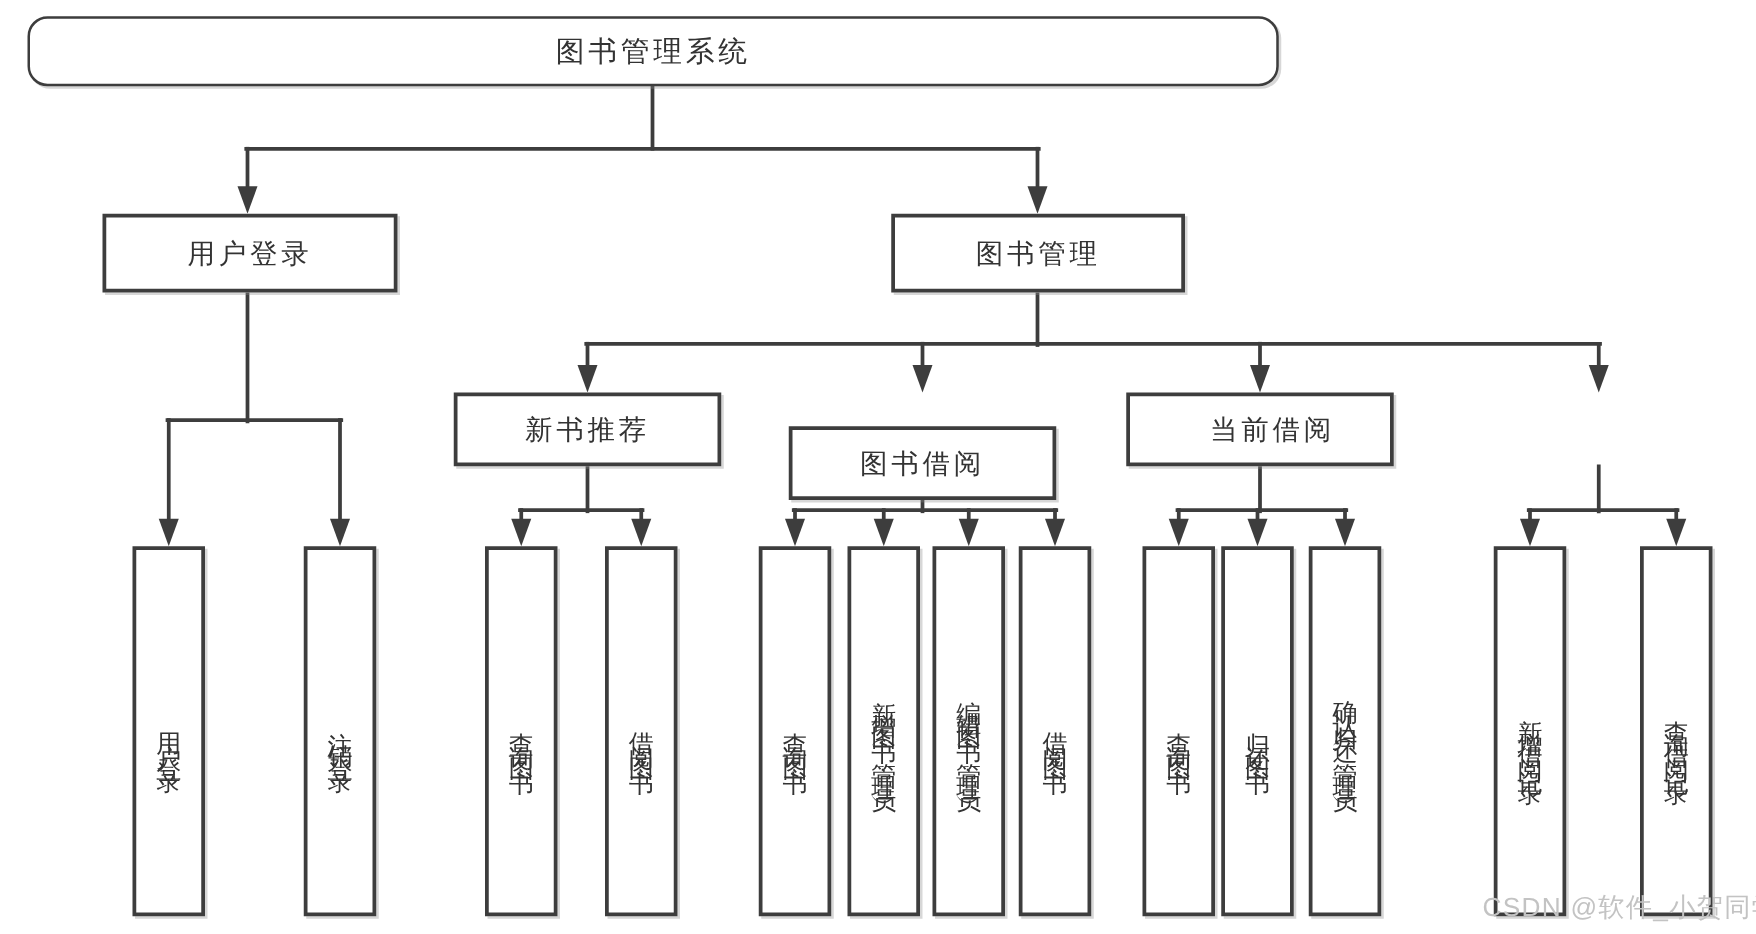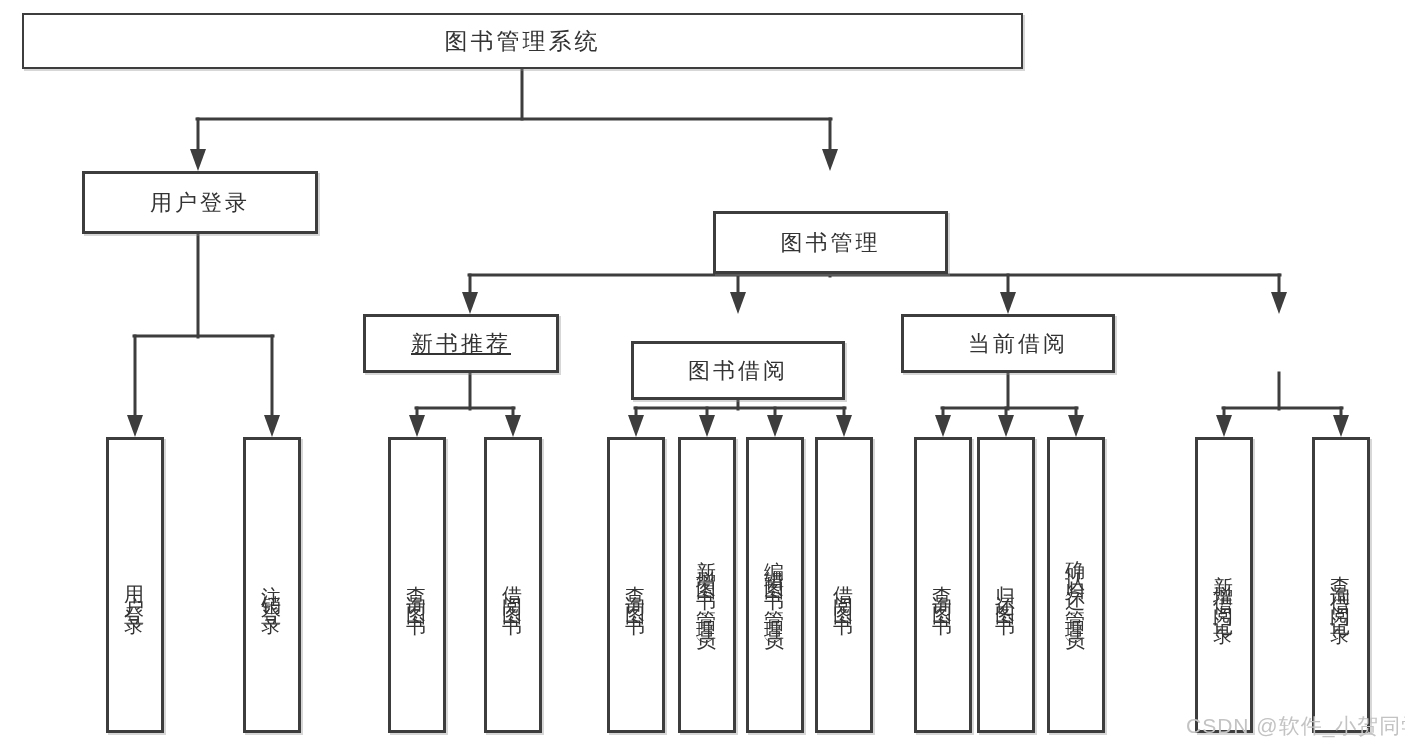--- a/index.html
+++ b/index.html
@@ -118,26 +118,26 @@
       <polygon points="767,415 783,415 775,437"></polygon>
       <polygon points="836,415 852,415 844,437"></polygon>
       <polygon points="935,415 951,415 943,437"></polygon>
       <polygon points="998,415 1014,415 1006,437"></polygon>
       <polygon points="1068,415 1084,415 1076,437"></polygon>
       <polygon points="1216,415 1232,415 1224,437"></polygon>
       <polygon points="1333,415 1349,415 1341,437"></polygon>
     </g>
   </svg>
 
-  <div class="node root" style="left:22px;top:13px;width:1001px;height:56px;">图书管理系统</div>
+  <div class="node root" style="left:22px;top:13px;width:1001px;height:56px;border-radius:16px;">图书管理系统</div>
 
   <div class="node" style="left:82px;top:171px;width:236px;height:63px;">用户登录</div>
-  <div class="node" style="left:713px;top:171px;width:235px;height:63px;margin-top:40px;">图书管理</div>
+  <div class="node" style="left:713px;top:171px;width:235px;height:63px;">图书管理</div>
 
-  <div class="node" style="left:363px;top:314px;width:196px;height:59px;text-decoration:underline;">新书推荐</div>
+  <div class="node" style="left:363px;top:314px;width:214px;height:59px;">新书推荐</div>
   <div class="node" style="left:631px;top:314px;width:214px;height:59px;margin-top:27px;">图书借阅</div>
   <div class="node" style="left:901px;top:314px;width:214px;height:59px;padding-left:20px;">当前借阅</div>
 
   <div class="vnode" style="left:106px;">
     <span>用户登录</span>
   </div>
   <div class="vnode" style="left:243px;">
     <span>注销登录</span>
   </div>
 

